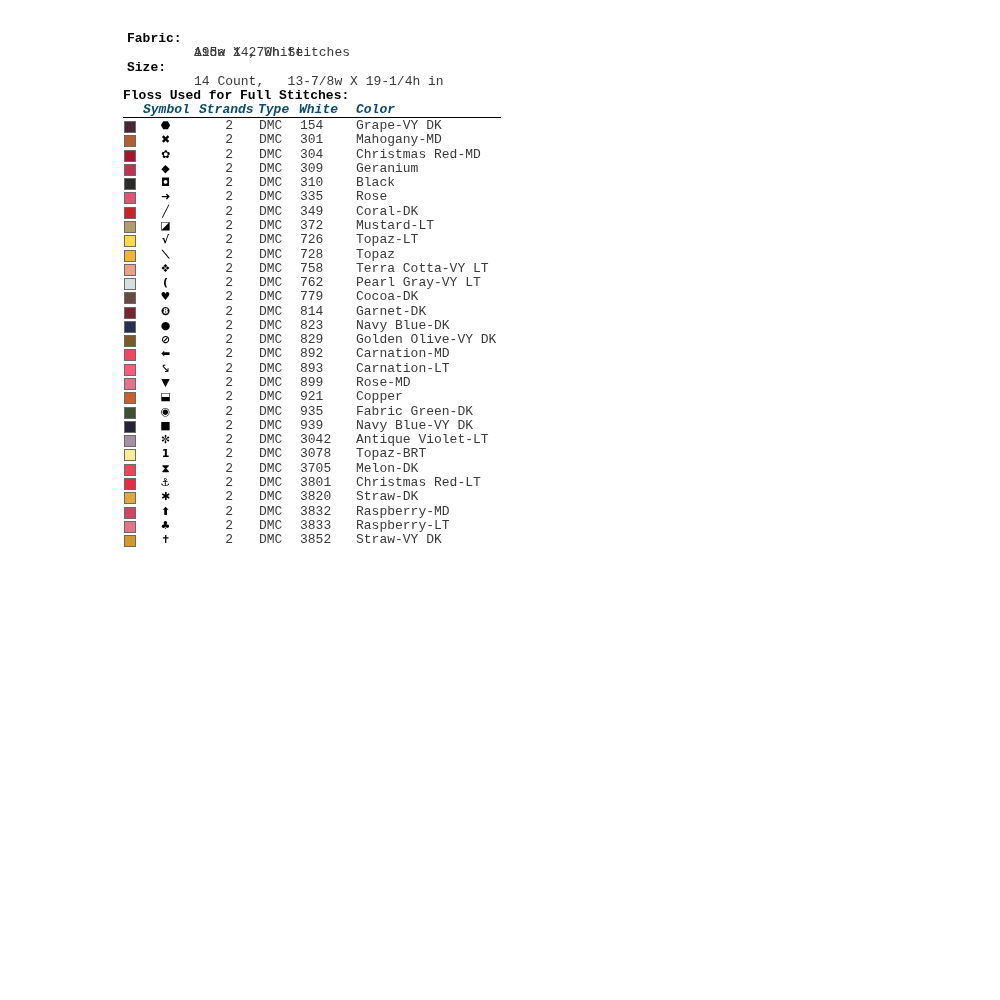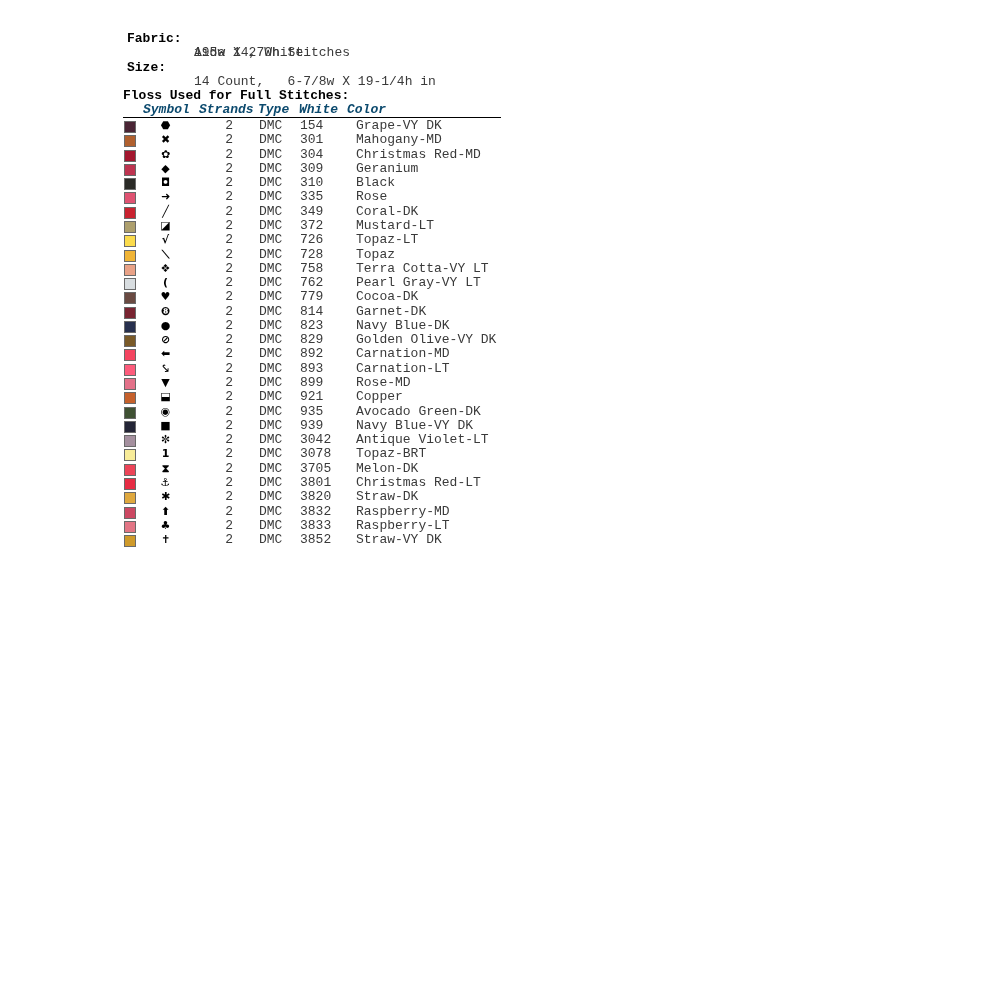--- a/index.html
+++ b/index.html
@@ -121,32 +121,32 @@
 <div class="info">
   <div class="info-row">
     <span class="info-label">Fabric:</span>
     <span class="info-value">Aida 14, White</span>
   </div>
   <div class="info-row">
     <span class="info-value">195w X 270h Stitches</span>
   </div>
   <div class="info-row">
     <span class="info-label">Size:</span>
-    <span class="info-value">14 Count,   6-7/8w X 19-1/4h in</span>
+    <span class="info-value">14 Count,   13-7/8w X 19-1/4h in</span>
   </div>
 </div>
 
 <div class="floss-title">Floss Used for Full Stitches:</div>
 
 <div class="table-header">
   <span class="th" style="left:20px">Symbol</span>
   <span class="th" style="left:76px">Strands</span>
   <span class="th" style="left:135px">Type</span>
   <span class="th" style="left:176px">White</span>
-  <span class="th" style="left:224px">Color</span>
+  <span class="th" style="left:233px">Color</span>
 </div>
 
 <div class="rows" id="floss-rows">
     <div class="row" style="top: 0px;">
       <span class="swatch" style="background: rgb(74, 37, 53);"></span>
       <span class="symbol">⬣</span>
       <span class="strands">2</span>
       <span class="type">DMC</span>
       <span class="number">154</span>
       <span class="color-name">Grape-VY DK</span>
@@ -302,21 +302,21 @@
       <span class="type">DMC</span>
       <span class="number">921</span>
       <span class="color-name">Copper</span>
     </div>
     <div class="row" style="top: 285.6px;">
       <span class="swatch" style="background: rgb(63, 81, 51);"></span>
       <span class="symbol">◉</span>
       <span class="strands">2</span>
       <span class="type">DMC</span>
       <span class="number">935</span>
-      <span class="color-name">Avocado Green-DK</span>
+      <span class="color-name">Fabric Green-DK</span>
     </div>
     <div class="row" style="top: 299.88px;">
       <span class="swatch" style="background: rgb(35, 37, 54);"></span>
       <span class="symbol">■</span>
       <span class="strands">2</span>
       <span class="type">DMC</span>
       <span class="number">939</span>
       <span class="color-name">Navy Blue-VY DK</span>
     </div>
     <div class="row" style="top: 314.16px;">

